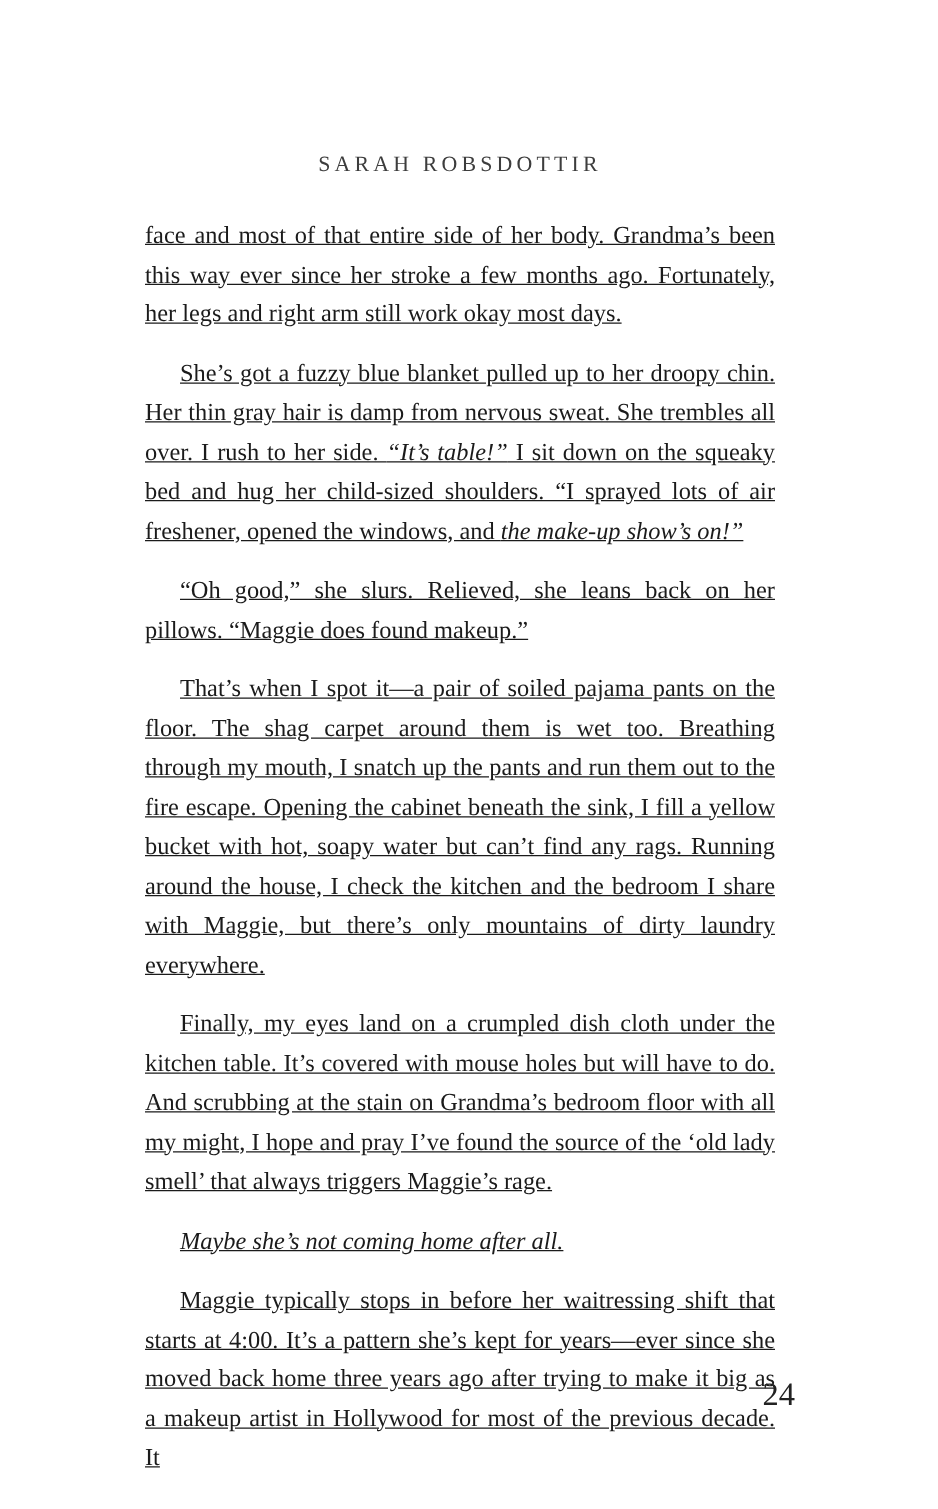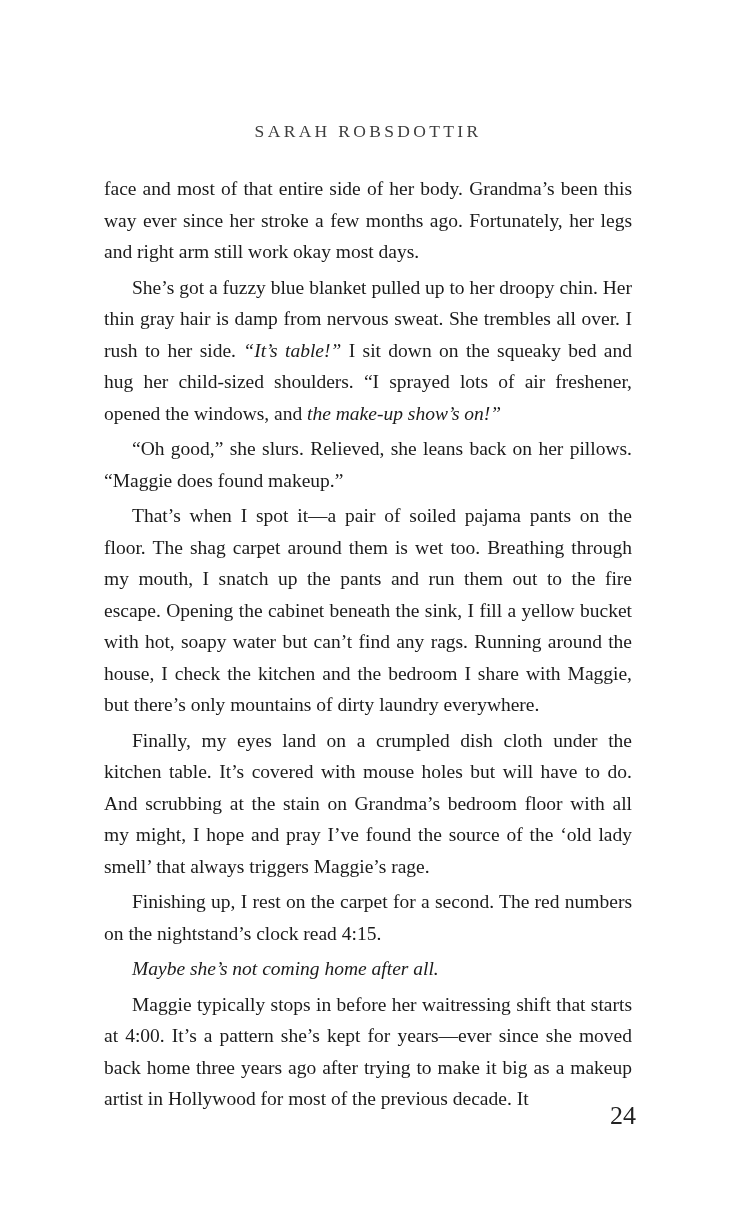--- a/index.html
+++ b/index.html
@@ -26,23 +26,24 @@
     line-height: 22px;
   }
   .body-text {
     width: 536px;
     margin: 31px 0 0 100px;
     color: #1b1b1b;
     font-size: 19.5px;
     line-height: 31.5px;
   }
   .body-text p {
-    margin: 4px;
+    margin: 16px;
     text-align: justify;
     text-justify: inter-word;
+    text-decoration: underline;
   }
   .body-text p.indent {
     text-indent: 28px;
   }
   .body-text em {
     font-style: italic;
   }
   .page-number {
     position: absolute;
     top: 1101px;
@@ -58,19 +59,18 @@
 
 <div class="book-page">
   <div class="running-header">SARAH ROBSDOTTIR</div>
 
   <div class="body-text">
       <p class=""><span>face and most of that entire side of her body. Grandma’s been this way ever since her stroke a few months ago. Fortunately, her legs and right arm still work okay most days.</span></p>
       <p class="indent"><span>She’s got a fuzzy blue blanket pulled up to her droopy chin. Her thin gray hair is damp from nervous sweat. She trembles all over. I rush to her side. </span><em>“It’s table!”</em><span> I sit down on the squeaky bed and hug her child-sized shoulders. “I sprayed lots of air freshener, opened the windows, and </span><em>the make-up show’s on!”</em></p>
       <p class="indent"><span>“Oh good,” she slurs. Relieved, she leans back on her pillows. “Maggie does found makeup.”</span></p>
       <p class="indent"><span>That’s when I spot it—a pair of soiled pajama pants on the floor. The shag carpet around them is wet too. Breathing through my mouth, I snatch up the pants and run them out to the fire escape. Opening the cabinet beneath the sink, I fill a yellow bucket with hot, soapy water but can’t find any rags. Running around the house, I check the kitchen and the bedroom I share with Maggie, but there’s only mountains of dirty laundry everywhere.</span></p>
       <p class="indent"><span>Finally, my eyes land on a crumpled dish cloth under the kitchen table. It’s covered with mouse holes but will have to do. And scrubbing at the stain on Grandma’s bedroom floor with all my might, I hope and pray I’ve found the source of the ‘old lady smell’ that always triggers Maggie’s rage.</span></p>
-      <p class="indent"><span>Finishing up, I rest on the carpet for a second. The red numbers on the nightstand’s clock read 4:15.</span></p>
       <p class="indent"><em>Maybe she’s not coming home after all.</em></p>
       <p class="indent"><span>Maggie typically stops in before her waitressing shift that starts at 4:00. It’s a pattern she’s kept for years—ever since she moved back home three years ago after trying to make it big as a makeup artist in Hollywood for most of the previous decade. It</span></p>
     </div>
 
   <div class="page-number">24</div>
 </div>
 
 </body></html>

